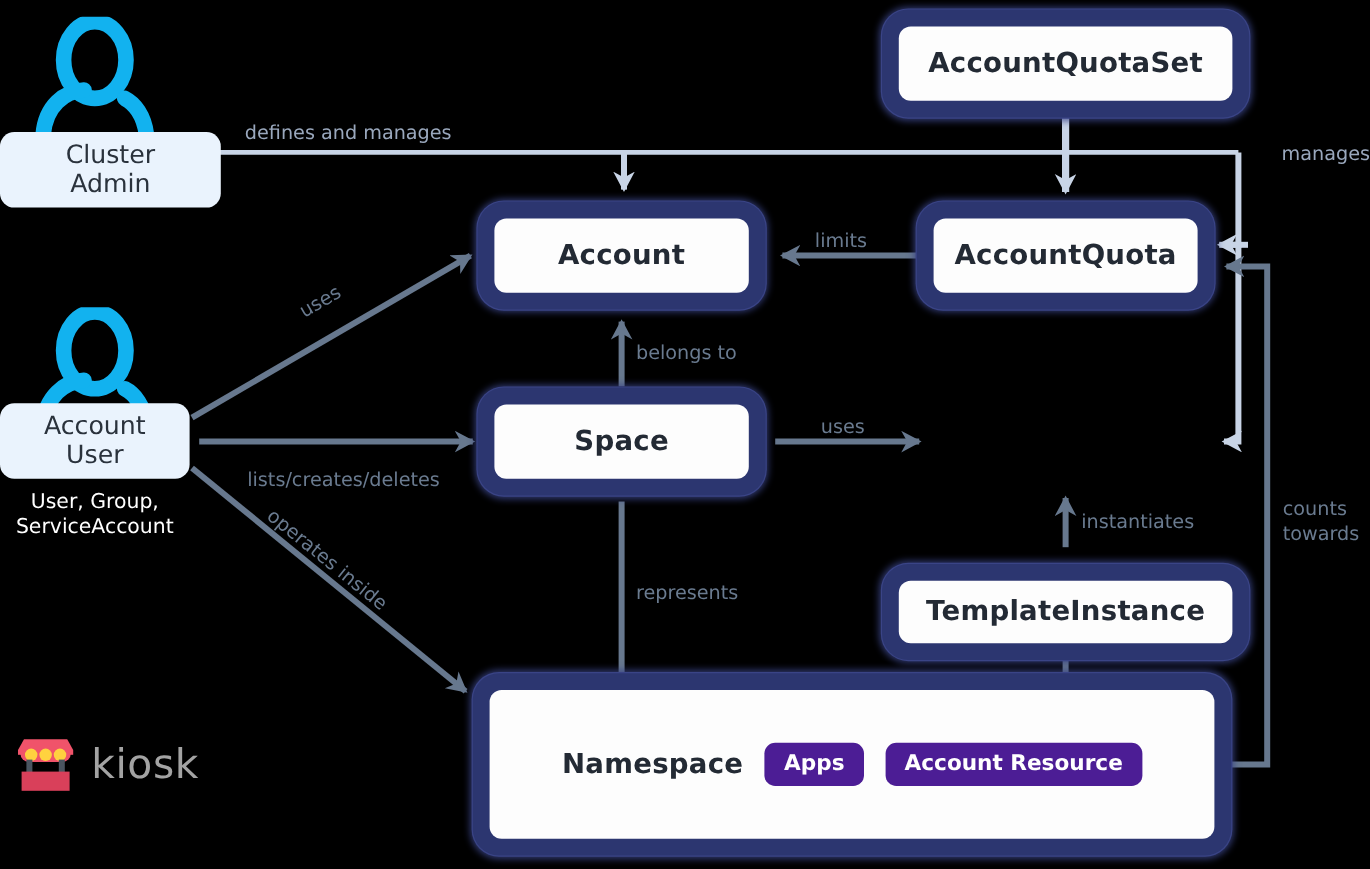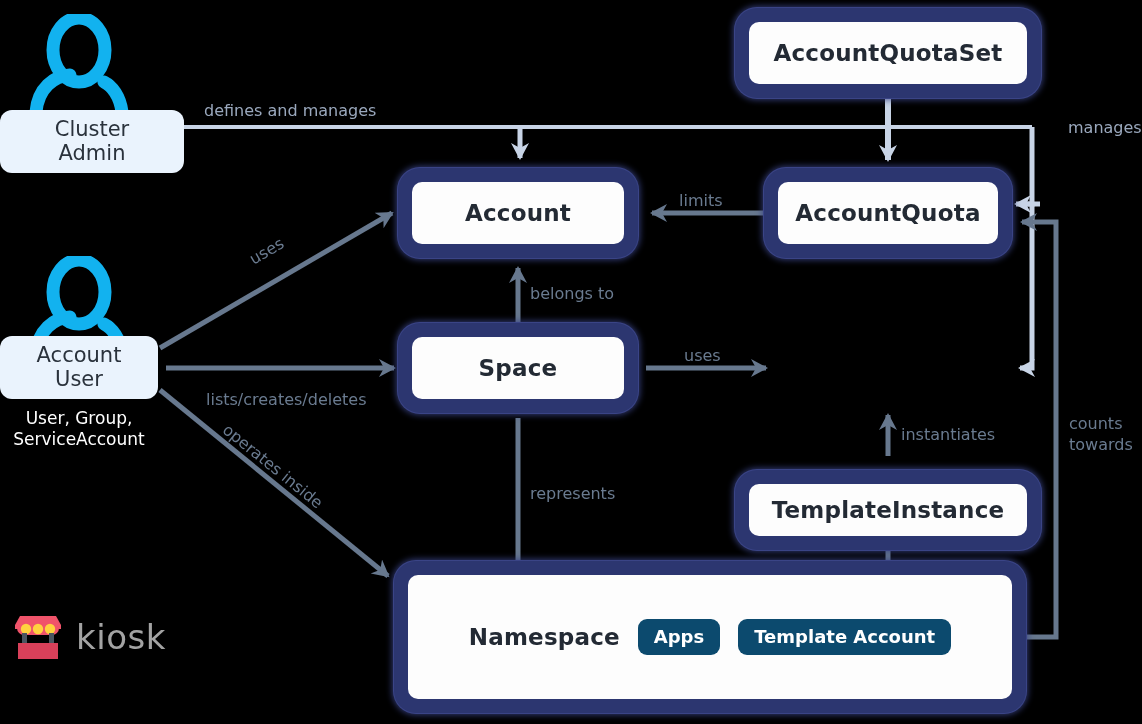--- a/index.html
+++ b/index.html
@@ -16,21 +16,21 @@
   .node .ring{position:absolute;inset:0;border-radius:22px;
         background:#2c3670;
         box-shadow:0 0 0 1px #3a4486, 0 0 6px 2px rgba(58,68,134,.85);}
   .node .core{position:absolute;left:14px;right:14px;top:14px;bottom:14px;
         border-radius:10px;background:#fdfdfd;
         display:flex;align-items:center;justify-content:center;gap:18px;font-weight:bold;}
   .node .label{position:relative;color:#232a34;font-size:22px;letter-spacing:.2px;
         white-space:nowrap;}
   .node.big .label{font-size:23px;}
 
-  .badge{background:#0c4a6e;color:#fff;border-radius:9px;
+  .badge{background:#4c1d95;color:#fff;border-radius:9px;
          padding:8px 16px;font-size:18px;white-space:nowrap;line-height:1.1;}
 
   
   .actor{position:absolute;z-index:3;}
   .actor .plate{background:#eaf3fd;border-radius:12px;
         display:flex;flex-direction:column;align-items:center;justify-content:center;
         color:#2a323c;font-size:21px;line-height:1.12;}
   .actor .person{position:absolute;left:50%;transform:translateX(-50%);}
   .actor .sub{position:absolute;left:50%;transform:translateX(-50%);
         color:#ffffff;font-size:17px;line-height:1.25;text-align:center;white-space:nowrap;}
@@ -133,21 +133,21 @@
     <div class="core">
       <span class="label">TemplateInstance</span>
     </div>
   </div>
 
   <div class="node big" style="left:394px;top:561px;width:632px;height:152px;">
     <div class="ring"></div>
     <div class="core">
       <span class="label">Namespace</span>
       <span class="badge">Apps</span>
-      <span class="badge">Template Account</span>
+      <span class="badge">Account Resource</span>
     </div>
   </div>
 
   <div class="actor" style="left:0px;top:14px;width:158px;height:144px;">
     <svg class="person" width="118" height="100" viewBox="0 0 118 100" style="top:0px;">
       <ellipse cx="59" cy="36" rx="26" ry="32" fill="none" stroke="#12b2ef" stroke-width="13"></ellipse>
       <path d="M16,98 C18,74 34,62 50,61" fill="none" stroke="#12b2ef" stroke-width="13" stroke-linecap="round"></path>
       <path d="M102,98 C100,82 92,72 84,68" fill="none" stroke="#12b2ef" stroke-width="13" stroke-linecap="round"></path>
     </svg>
     <div class="plate" style="position:absolute;left:0;top:96px;width:184px;height:63px;">

